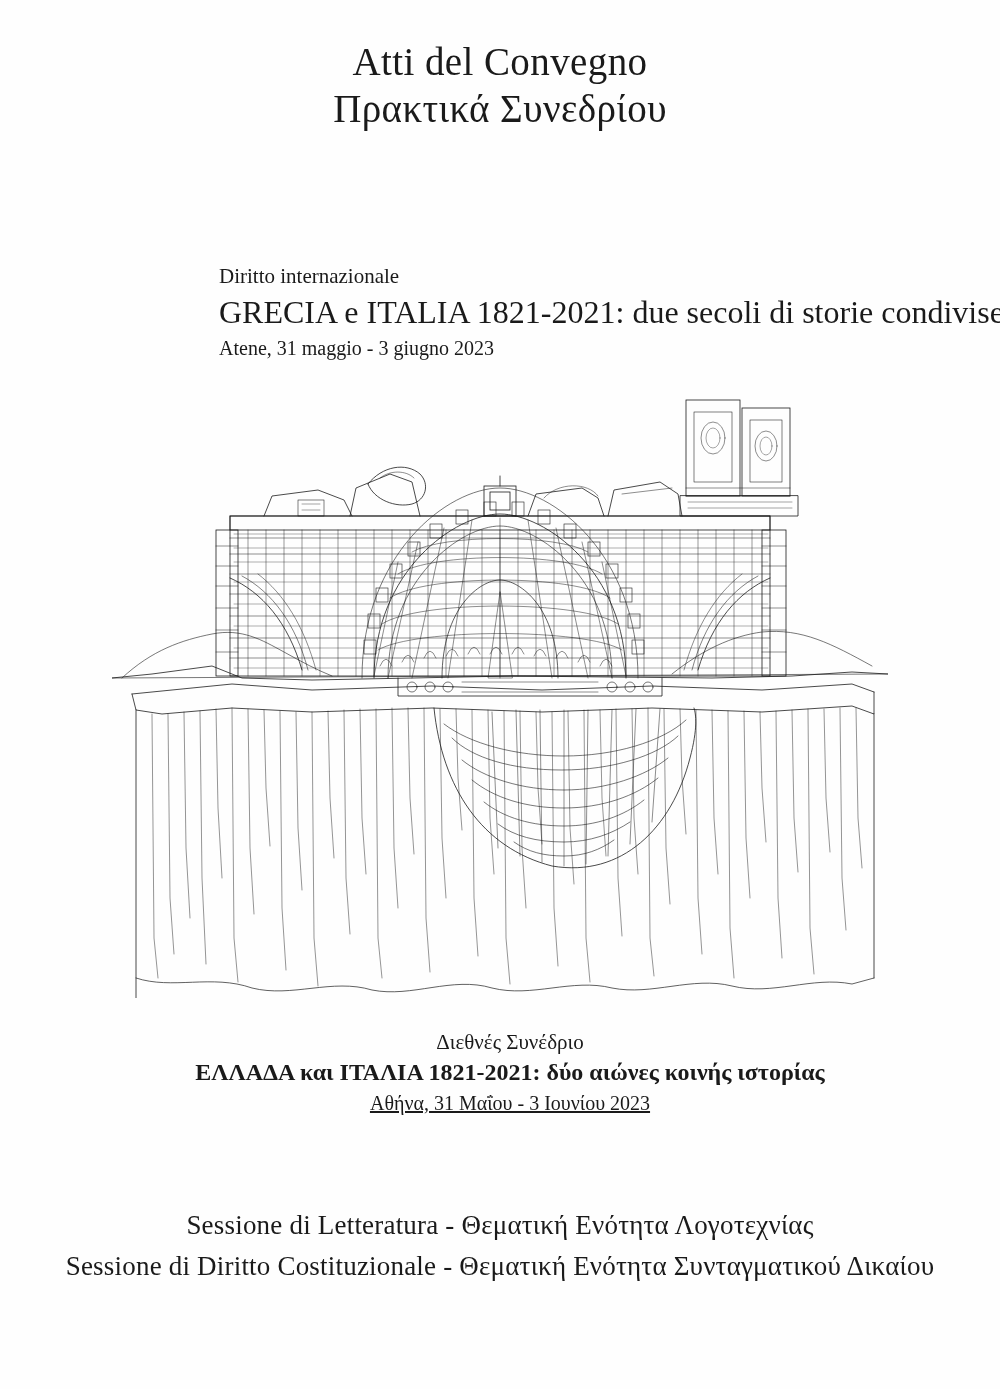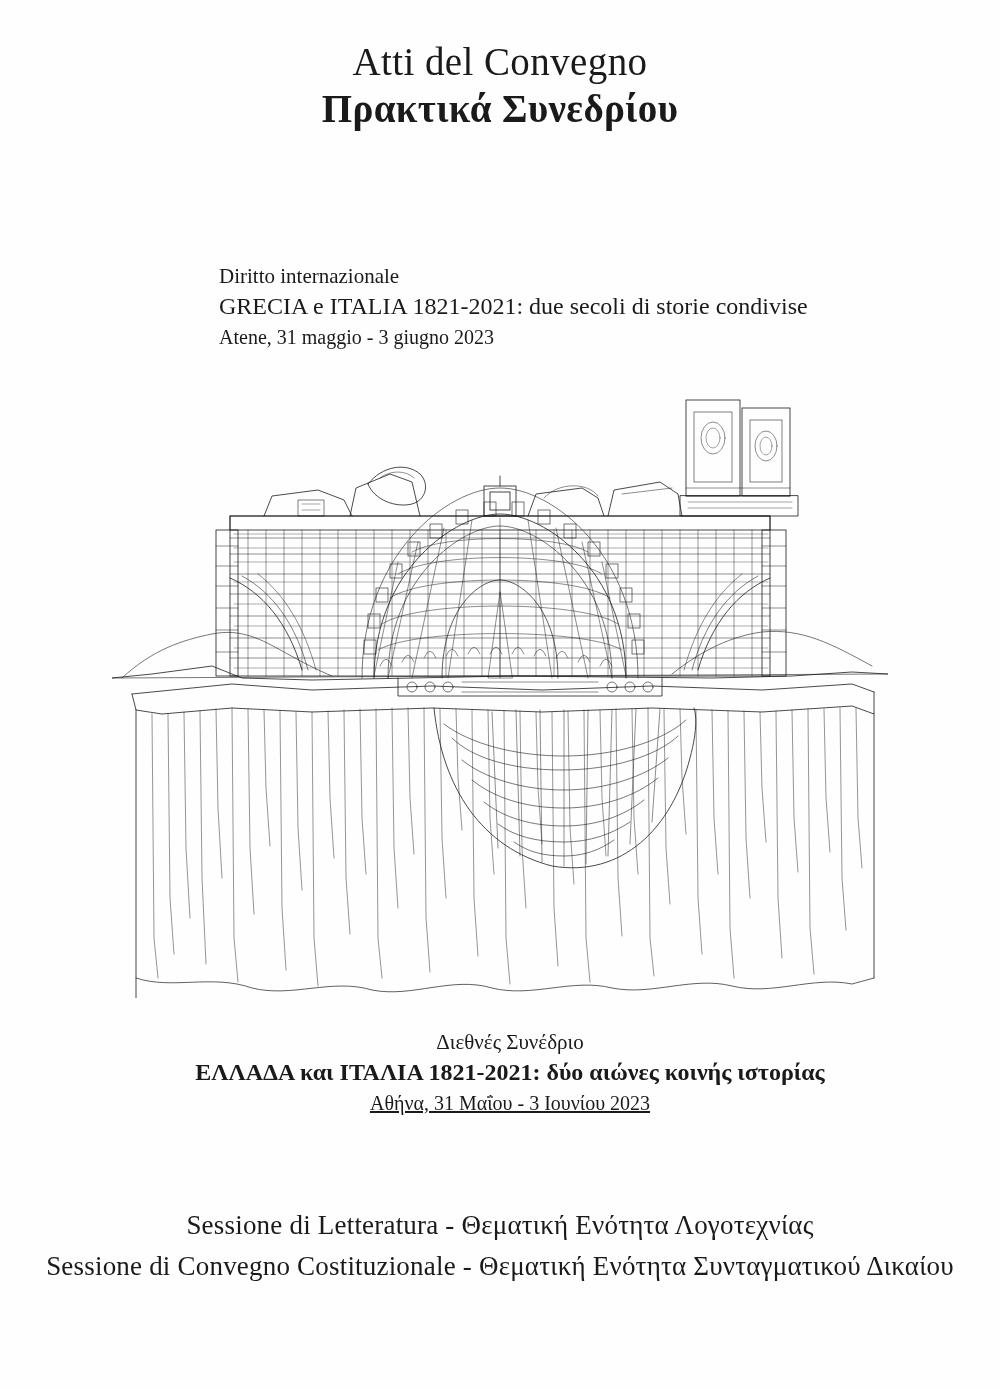--- a/index.html
+++ b/index.html
@@ -31,42 +31,41 @@
   }
   .title-line-1 {
     font-size: 39px;
     letter-spacing: 0.4px;
     line-height: 1.15;
   }
   .title-line-2 {
     font-size: 39px;
     letter-spacing: 0.4px;
     line-height: 1.25;
-    font-weight: bold;
   }
   .title-line-3 {
     font-size: 33px;
     line-height: 1.3;
     letter-spacing: 1px;
   }
 
   
   .conf-it {
     position: absolute;
     top: 262px;
     left: 219px;
     width: 700px;
     text-align: left;
   }
   .conf-it .small {
     font-size: 21px;
     line-height: 1.35;
   }
   .conf-it .main {
-    font-size: 24px;
+    font-size: 32px;
     line-height: 1.4;
     white-space: nowrap;
   }
   .conf-it .date {
     font-size: 20px;
     line-height: 1.35;
   }
 
   
   .illustration {
@@ -350,16 +349,16 @@
   </div>
 
   <div class="conf-gr">
     <div class="small">Διεθνές Συνέδριο</div>
     <div class="main">ΕΛΛΑΔΑ και ΙΤΑΛΙΑ 1821-2021: δύο αιώνες  κοινής ιστορίας</div>
     <div class="date">Αθήνα, 31 Μαΐου  - 3 Ιουνίου 2023</div>
   </div>
 
   <div class="sessions">
     <div class="s1">Sessione di Letteratura  - Θεματική Ενότητα Λογοτεχνίας</div>
-    <div class="s2">Sessione di Convegno Costituzionale - Θεματική Ενότητα Συνταγματικού Δικαίου</div>
+    <div class="s2">Sessione di Diritto Costituzionale - Θεματική Ενότητα Συνταγματικού Δικαίου</div>
   </div>
 
 </div>
 
 </body></html>

